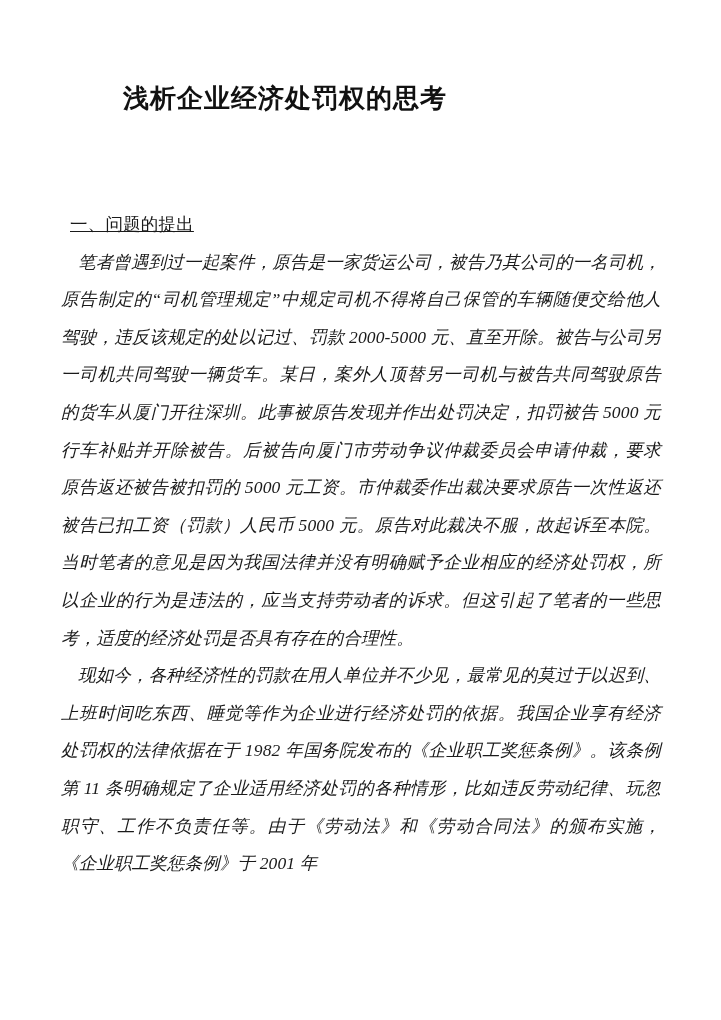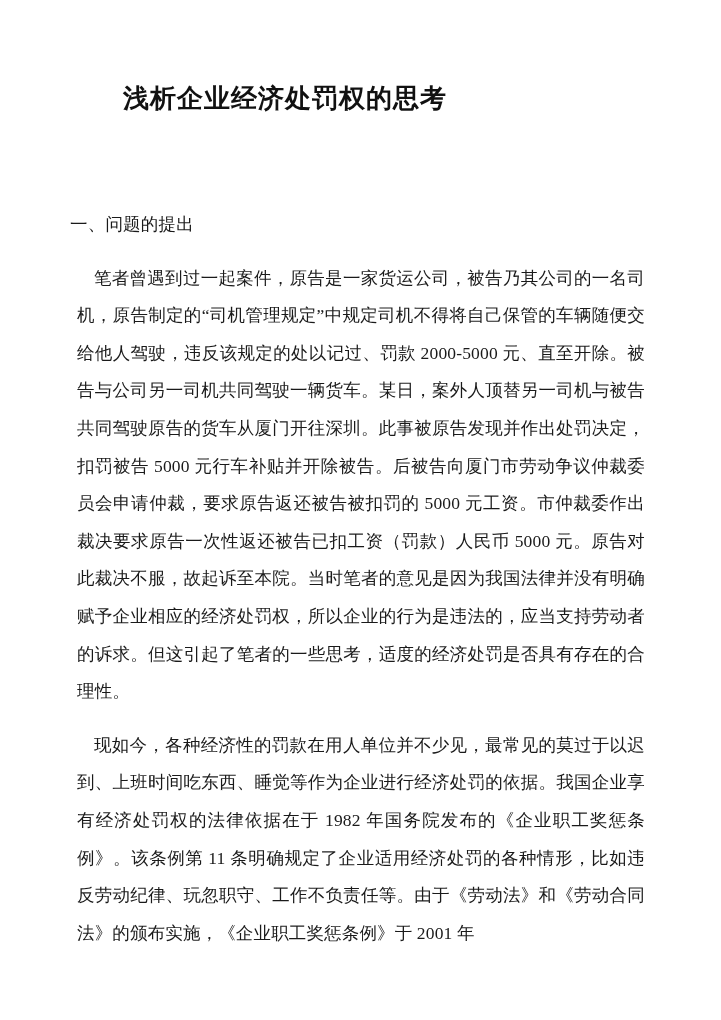--- a/index.html
+++ b/index.html
@@ -34,30 +34,32 @@
     top: 206px;
     width: 600px;
   }
   .section-heading {
     font-size: 17.5px;
     line-height: 37.6px;
     text-indent: 9px;
     letter-spacing: 0.2px;
     color: #1a1a1a;
     margin: 0;
+    text-decoration: underline;
   }
   .para {
     font-size: 17.5px;
     line-height: 37.6px;
     text-align: justify;
     text-justify: inter-character;
     text-indent: 17px;
     letter-spacing: 0.15px;
     color: #1a1a1a;
-    margin: 16px;
+    margin: 0;
+    font-style: italic;
   }
 </style>
 </head>
 <body>
 
 <div class="page">
 
   <div class="doc-title">浅析企业经济处罚权的思考</div>
 
   <div class="body-col">

